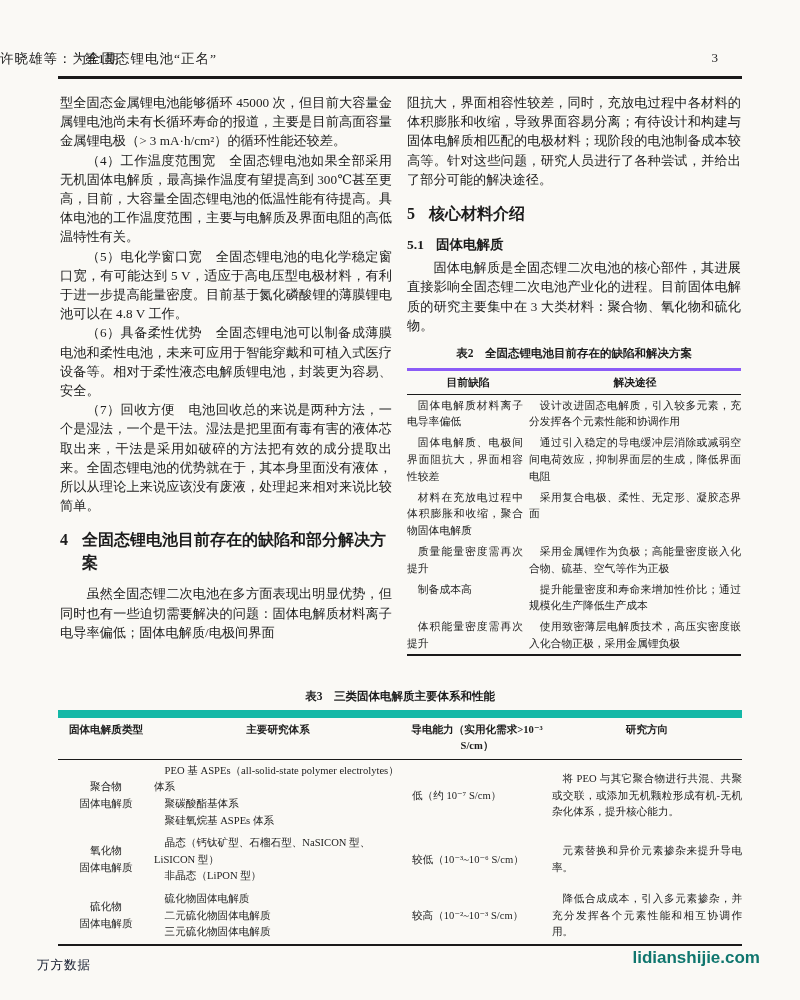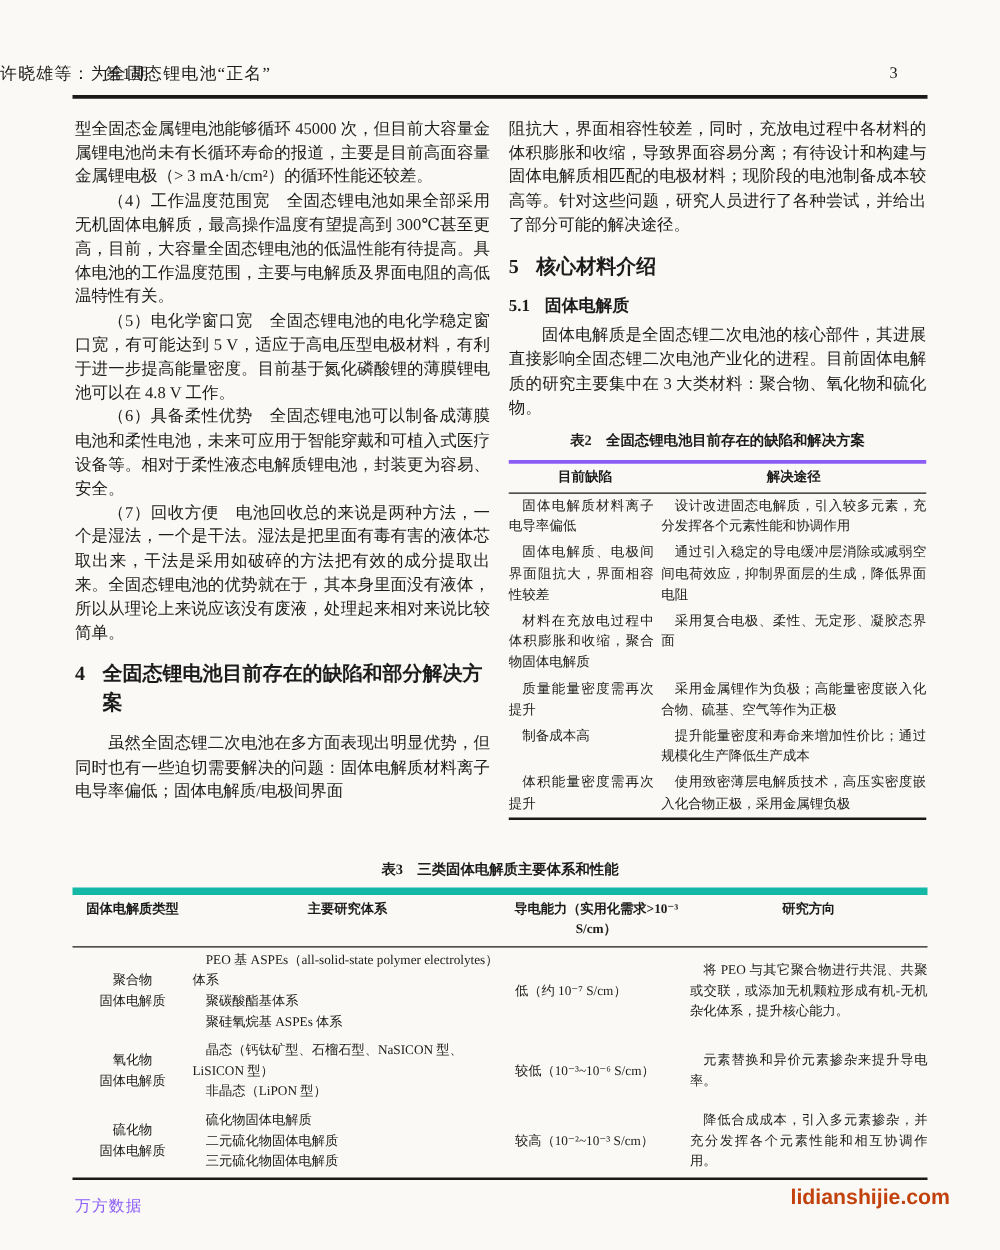--- a/index.html
+++ b/index.html
@@ -39,39 +39,39 @@
   .t2-head { display:flex; border-bottom:1.6px solid #1a1a1a; font-weight:bold; padding:3px 0; }
   .t2-head .h1 { width:122px; text-align:center; }
   .t2-head .h2 { flex:1; text-align:center; }
   .t2-row { display:flex; padding:2px 0; }
   .t2-row .c1 { width:122px; text-indent:1em; padding-right:6px; }
   .t2-row .c2 { flex:1; text-indent:1em; }
 
   
   .t3 { position:absolute; left:58px; top:688px; width:684px; font-size:10.6px; line-height:16.6px; }
   .t3-caption { text-align:center; font-weight:bold; font-size:11.5px; margin-bottom:5px; }
-  .t3-box { border-top:6px solid #14b8a6; border-bottom:2px solid #1a1a1a; }
+  .t3-box { border-top:8px solid #14b8a6; border-bottom:2px solid #1a1a1a; }
   .t3-head { display:flex; border-bottom:1.4px solid #1a1a1a; font-weight:bold; padding:4px 0; }
   .t3-head > div { text-align:center; }
   .t3-c-type { width:96px; }
   .t3-c-sys  { width:248px; }
   .t3-c-cond { width:150px; }
   .t3-c-dir  { width:190px; }
   .t3-group { display:flex; align-items:center; padding:3px 0; }
   .t3-type { width:96px; text-align:center; }
   .t3-sys  { width:248px; }
   .t3-sys .sysline { text-indent:1em; }
   .t3-cond { width:150px; padding-left:10px; }
   .t3-dir  { width:190px; text-align:justify; }
   .t3-dir .dirtext { text-indent:1em; }
 
   
-  .foot-mark { position:absolute; left:60px; top:957px; font-size:12.5px; color:#8b5cf6; letter-spacing:1px; }
+  .foot-mark { position:absolute; left:37px; top:957px; font-size:12.5px; color:#0f172a; letter-spacing:1px; }
   .foot-site { position:absolute; right:40px; top:948px; font-size:17px; font-weight:bold;
-               font-family:"Liberation Sans","DejaVu Sans",sans-serif; color:#c2410c; }
+               font-family:"Liberation Sans","DejaVu Sans",sans-serif; color:#0f766e; }
 </style>
 </head>
 <body>
 
 <div class="hdr-issue">第1期</div>
 <div class="hdr-title">许晓雄等：为全固态锂电池“正名”</div>
 <div class="hdr-page">3</div>
 <div class="hdr-rule"></div>
 
 <div class="col col-left">

